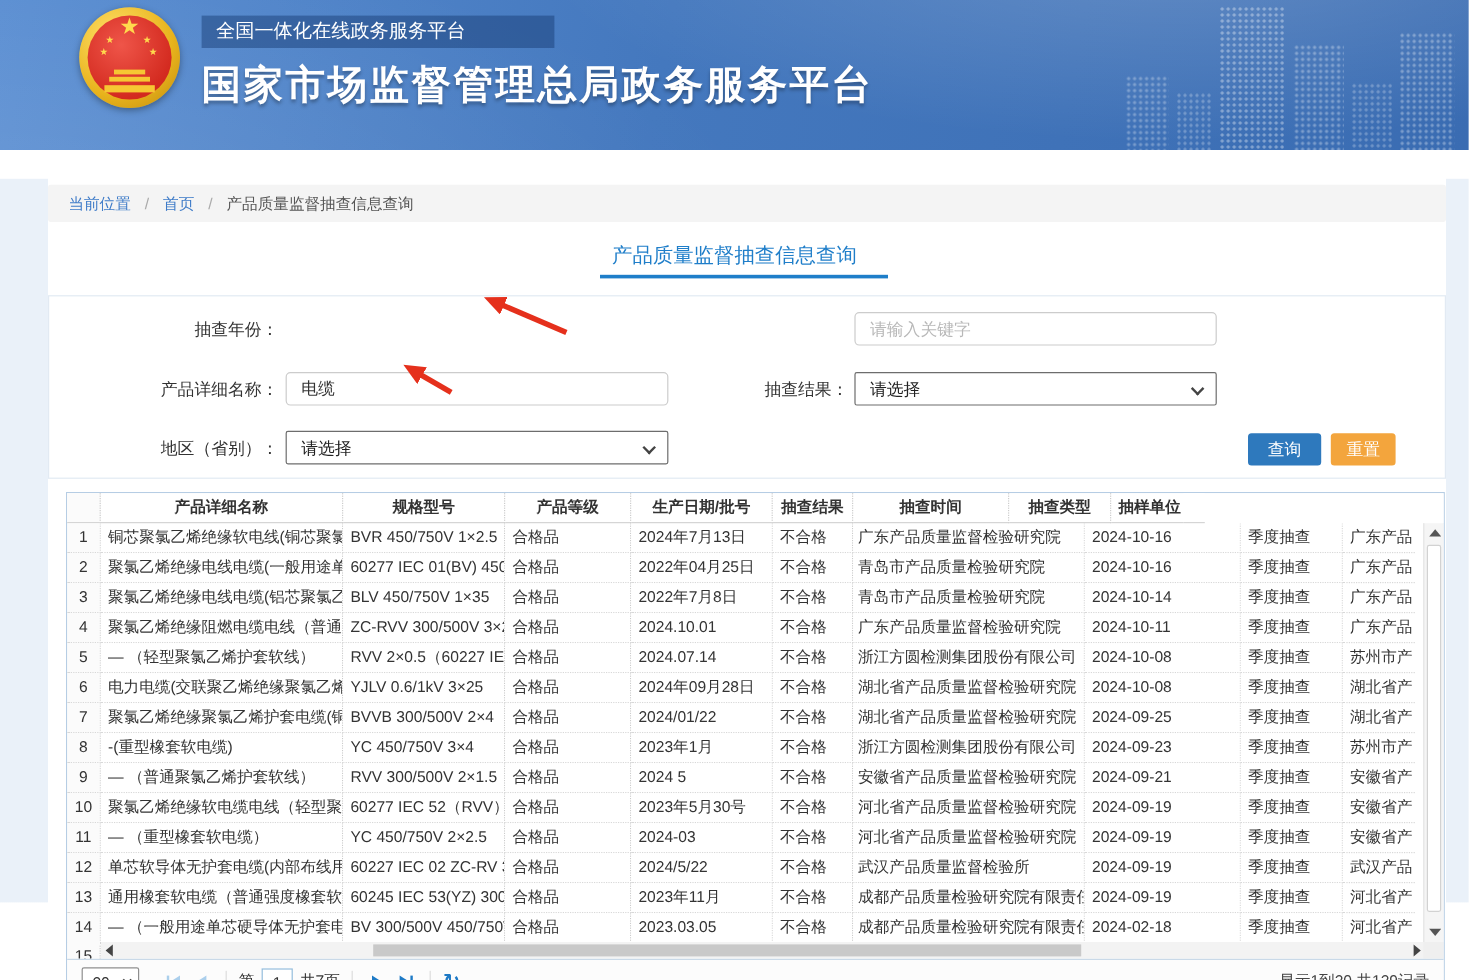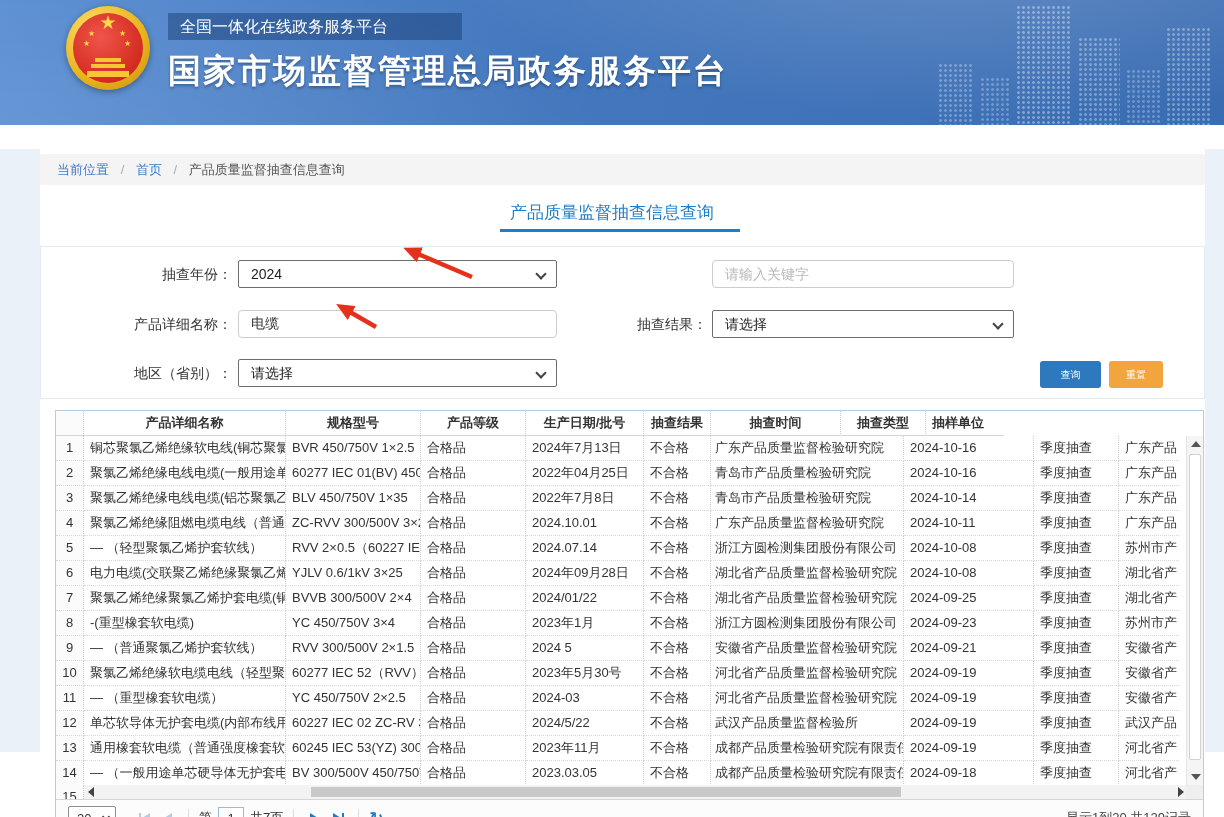--- a/index.html
+++ b/index.html
@@ -52,21 +52,21 @@
 
   .lbl { position:absolute; height:28px; line-height:28px; font-size:14px; color:#333; text-align:right; white-space:nowrap; }
   .fld { position:absolute; height:28px; background:#fff; font-size:14px; color:#222; }
   .sel { border:1px solid #6d6d6d; border-radius:2px; line-height:26px; padding-left:12px; cursor:pointer; }
   .sel .chev { position:absolute; right:11px; top:9px; width:8px; height:8px;
     border-right:2px solid #444; border-bottom:2px solid #444; transform:rotate(45deg); }
   .txt { border:1px solid #ccc; border-radius:4px; padding:0 12px; line-height:26px; color:#333; font-size:14px; outline:none; width:100%; height:100%; font-family:inherit; }
   .txt::placeholder { color:#b8b8b8; }
   .inp-wrap { position:absolute; height:28px; }
 
-  .btn { position:absolute; height:27px; border:none; border-radius:3px; color:#fff; font-size:10px; cursor:pointer; font-family:Liberation Serif, serif; }
+  .btn { position:absolute; height:27px; border:none; border-radius:3px; color:#fff; font-size:14px; cursor:pointer; font-family:Liberation Serif, serif; }
   .btn-search { left:1040px; top:212px; width:61px; background:#2e79bd; }
   .btn-reset  { left:1109px; top:212px; width:54px; background:#f3a53d; }
 
   .arrows { position:absolute; left:0; top:0; width:1224px; height:817px; pointer-events:none; z-index:30; }
 
   
   .grid { position:absolute; left:55px; top:261px; width:1149px; height:427px; background:#fff; border:1px solid #b6cde4; }
   .g-head { position:absolute; left:0; top:0; right:0; height:25px; display:flex; background:#fff;text-align:center; }
   .g-body { position:absolute; left:0; top:25px; width:1130px; height:350px; overflow:hidden; }
   .g-row { display:flex; height:25px; cursor:pointer; }
@@ -154,24 +154,20 @@
       <span class="sep">/</span>
       <span class="cur">产品质量监督抽查信息查询</span>
     </div>
 
     <div class="tab">产品质量监督抽查信息查询</div>
     <div class="tab-line"></div>
 
     <div class="panel"></div>
 
     <div class="lbl" style="left:40px;top:111px;width:192px">抽查年份：</div>
-    <div class="fld sel" style="left:238px;top:111px;width:319px">
-      <span>2024</span>
-      <i class="chev"></i>
-    </div>
 
     <div class="inp-wrap" style="left:712px;top:111px;width:302px">
       <input class="txt" placeholder="请输入关键字" style="">
     </div>
 
     <div class="lbl" style="left:40px;top:161px;width:192px">产品详细名称：</div>
     <div class="inp-wrap" style="left:238px;top:161px;width:319px">
       <input class="txt" value="电缆" style="">
     </div>
 
@@ -361,21 +357,21 @@
             <div class="cell c-unit">河北省产</div>
           </div>
           <div class="g-row">
             <div class="cell c-num">14</div>
             <div class="cell c-name">— （一般用途单芯硬导体无护套电缆）</div>
             <div class="cell c-model">BV 300/500V 450/750V 1</div>
             <div class="cell c-grade">合格品</div>
             <div class="cell c-date">2023.03.05</div>
             <div class="cell c-result">不合格</div>
             <div class="cell c-agency">成都产品质量检验研究院有限责任公司</div>
-            <div class="cell c-time">2024-09-18</div>
+            <div class="cell c-time">2024-02-18</div>
             <div class="cell c-type">季度抽查</div>
             <div class="cell c-unit">河北省产</div>
           </div>
         </div>
 
       <div class="partial">15</div>
 
       <div class="vscroll">
         <i class="varr vup"></i>
         <div class="vthumb"></div>

